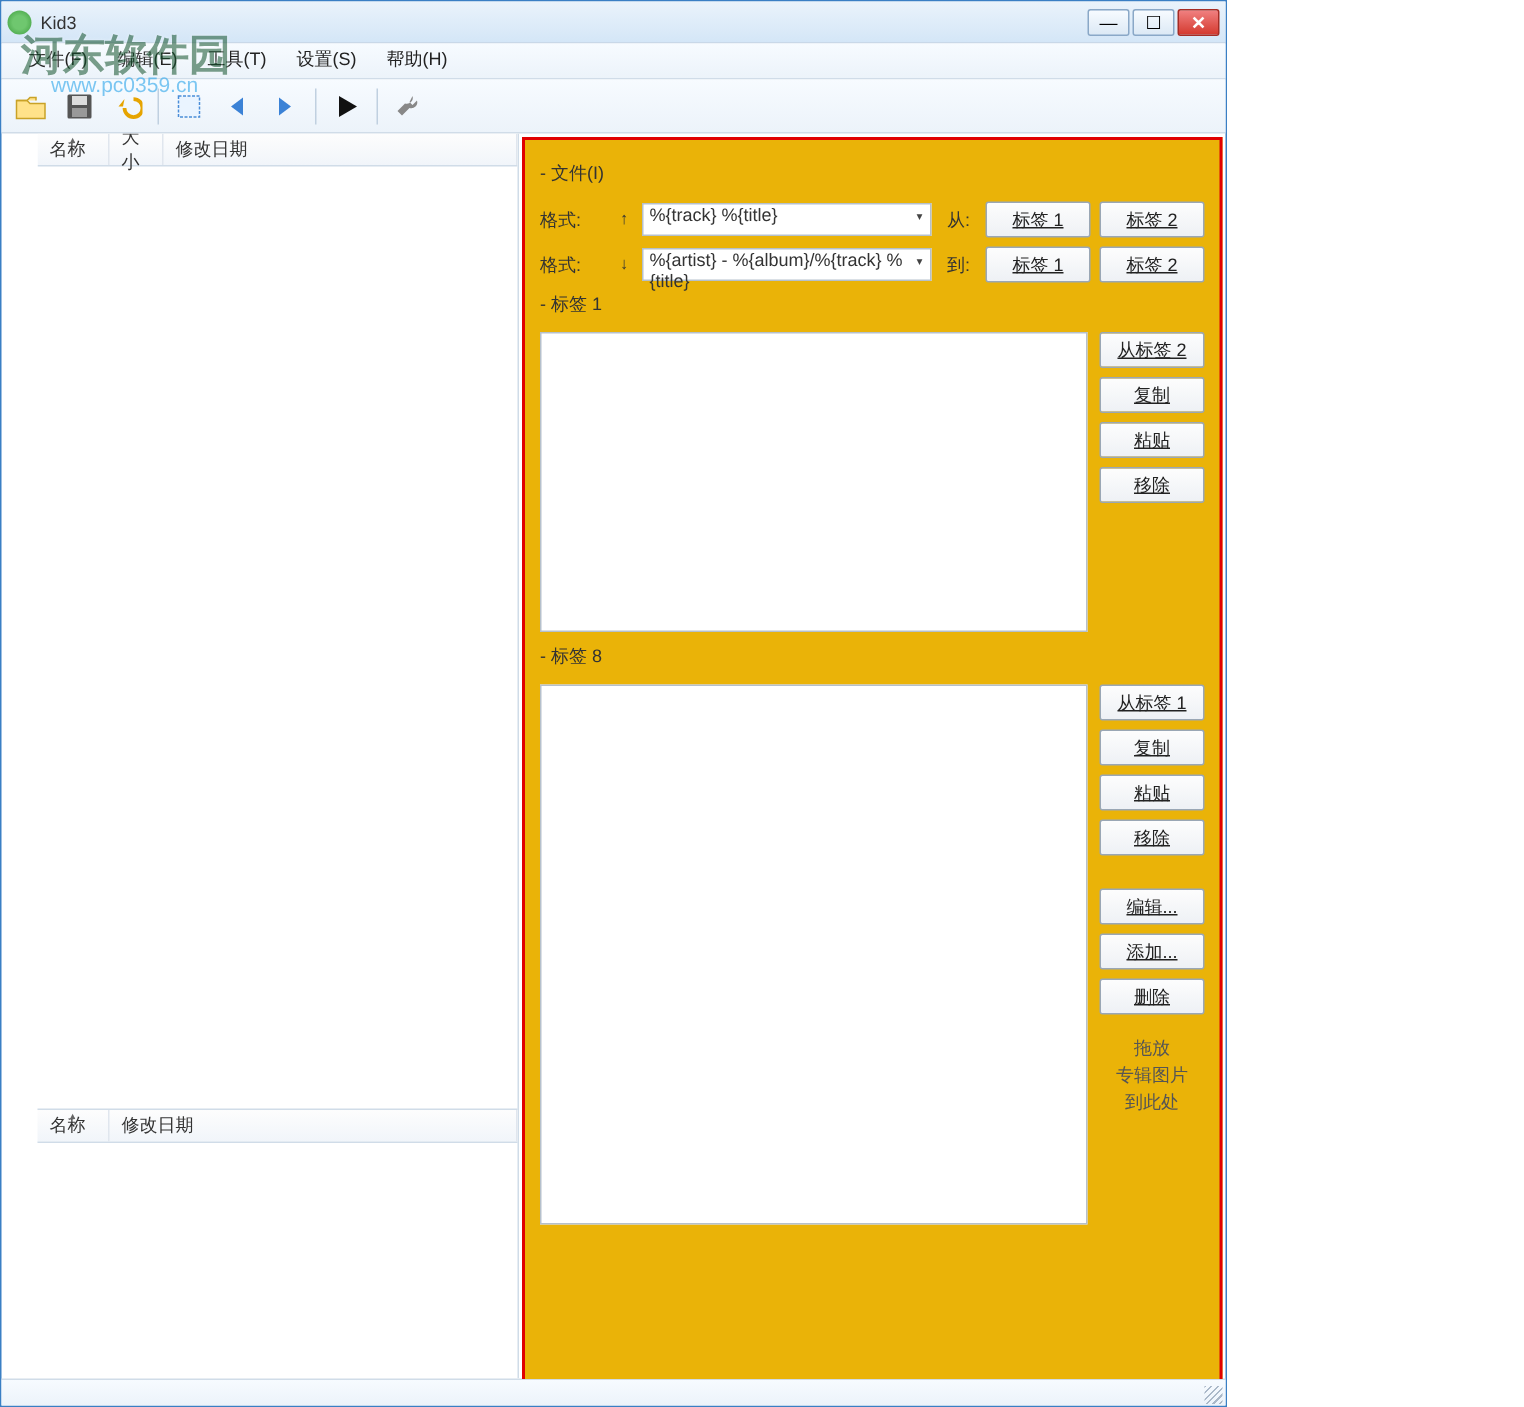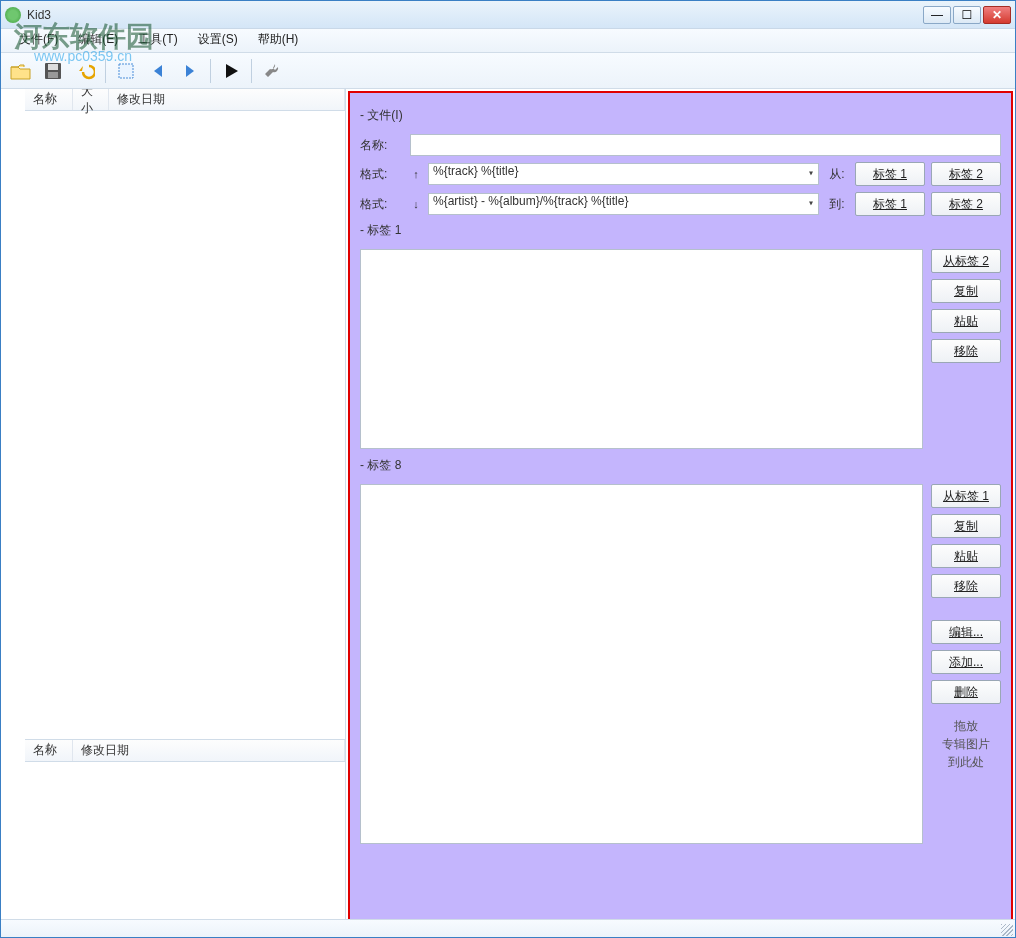--- a/index.html
+++ b/index.html
@@ -1,37 +1,37 @@
 <!DOCTYPE html>
 <html><head>
 <meta charset="utf-8">
 <style>
 * { box-sizing: border-box; margin: 0; padding: 0; font-family: "Microsoft YaHei", SimSun, Arial, sans-serif; font-size: 12px; }
 body { background: #fff; width: 1016px; height: 938px; overflow: hidden; position: relative; }
-.window { width: 1016px; height: 938px; border: 1px solid #3a7fc4; background: #fff; display: flex; flex-direction: column; }
+.window { width: 818px; height: 938px; border: 1px solid #3a7fc4; background: #fff; display: flex; flex-direction: column; }
 .title-bar { height: 28px; background: linear-gradient(#eaf3fb, #d4e6f7); display: flex; align-items: center; padding: 0 4px; border-bottom: 1px solid #c9d8e8; }
 .title-bar .app-icon { width: 16px; height: 16px; margin-right: 6px; background: radial-gradient(circle, #6fc76f 40%, #3a9a3a 100%); border-radius: 50%; }
 .title-bar .title { flex: 1; color: #333; }
 .win-controls { display: flex; gap: 2px; }
 .win-btn { width: 28px; height: 18px; border: 1px solid #8aa8c7; background: linear-gradient(#f7fbff,#dce9f5); border-radius: 2px; display: flex; align-items: center; justify-content: center; cursor: pointer; }
 .win-btn.close { background: linear-gradient(#f08080,#d43a2f); border-color: #a52c24; color: #fff; font-weight: bold; }
 .menu-bar { height: 24px; background: linear-gradient(#f7fbff,#ecf3fa); display: flex; padding: 0 8px; border-bottom: 1px solid #d0dce8; }
 .menu-item { padding: 2px 10px; color: #222; cursor: pointer; }
 .toolbar { height: 36px; background: linear-gradient(#f7fbff,#ecf3fa); display: flex; align-items: center; padding: 0 6px; gap: 4px; border-bottom: 1px solid #d0dce8; }
 .tool-btn { width: 28px; height: 28px; border: none; background: transparent; border-radius: 3px; display: flex; align-items: center; justify-content: center; cursor: pointer; }
 .tool-sep { width: 1px; height: 24px; background: #c0d0e0; margin: 0 2px; }
 .content { flex: 1; display: flex; overflow: hidden; }
 .left-panel { width: 345px; display: flex; flex-direction: column; border-right: 1px solid #d0dce8; padding-left: 24px; }
 .tree-pane { flex: 1; overflow: auto; }
 .col-header { height: 22px; background: linear-gradient(#fdfdfd,#f1f5fa); border-bottom: 1px solid #d0dce8; display: flex; align-items: center; }
 .col-header .col { padding: 0 8px; border-right: 1px solid #e0e6ee; height: 100%; display: flex; align-items: center; color: #333; position: relative; }
 .col-header .col .sort { position: absolute; top: 0; left: 50%; transform: translateX(-50%); font-size: 7px; color: #666; }
 .bottom-pane { height: 180px; border-top: 1px solid #d0dce8; }
 .right-panel { flex: 1; padding: 2px; overflow: auto; }
-.red-box { border: 2px solid #e00000; padding: 8px 10px 10px 10px; min-height: 830px; background: #c4b5fd; }
+.red-box { border: 2px solid #e00000; padding: 8px 10px 10px 10px; min-height: 830px; background: #eab308; }
 .section-head { color: #333; margin: 6px 0 10px 0; cursor: pointer; }
 .form-row { display: flex; align-items: center; margin-bottom: 6px; gap: 6px; }
 .form-label { width: 44px; color: #333; text-align: left; }
 .text-input { flex: 1; height: 22px; border: 1px solid #b5c0cc; background: #fff; padding: 0 4px; }
 .combo { flex: 1; height: 22px; border: 1px solid #b5c0cc; background: #fff; padding: 0 18px 0 4px; font-family: monospace; font-size: 11px; color: #333; position: relative; }
 .combo::after { content: "▾"; position: absolute; right: 4px; top: 3px; color: #444; font-size: 10px; }
 .arrow-up, .arrow-down { width: 12px; text-align: center; color: #333; font-size: 11px; }
 .side-label { width: 24px; text-align: center; color: #333; }
 .btn { min-width: 70px; height: 24px; border: 1px solid #9aa7b5; background: linear-gradient(#fdfdfd,#eef1f5); border-radius: 2px; color: #222; cursor: pointer; padding: 0 10px; text-decoration: underline; }
 .tag-area { display: flex; gap: 8px; margin-bottom: 8px; }
@@ -143,24 +143,20 @@
           <div class="col" style="flex:1">修改日期</div>
         </div>
       </div>
     </div>
 
     <div class="right-panel">
       <div class="red-box">
 
         <div class="section-head">- 文件(I)</div>
 
-        <div class="form-row">
-          <div class="form-label">名称:</div>
-          <input class="text-input" style="">
-        </div>
 
         <div class="form-row">
           <div class="form-label">格式:</div>
           <div class="arrow-up">↑</div>
           <div class="combo"><span>%{track} %{title}</span></div>
           <div class="side-label">从:</div>
           <button class="btn">标签 1</button>
           <button class="btn">标签 2</button>
         </div>
 

